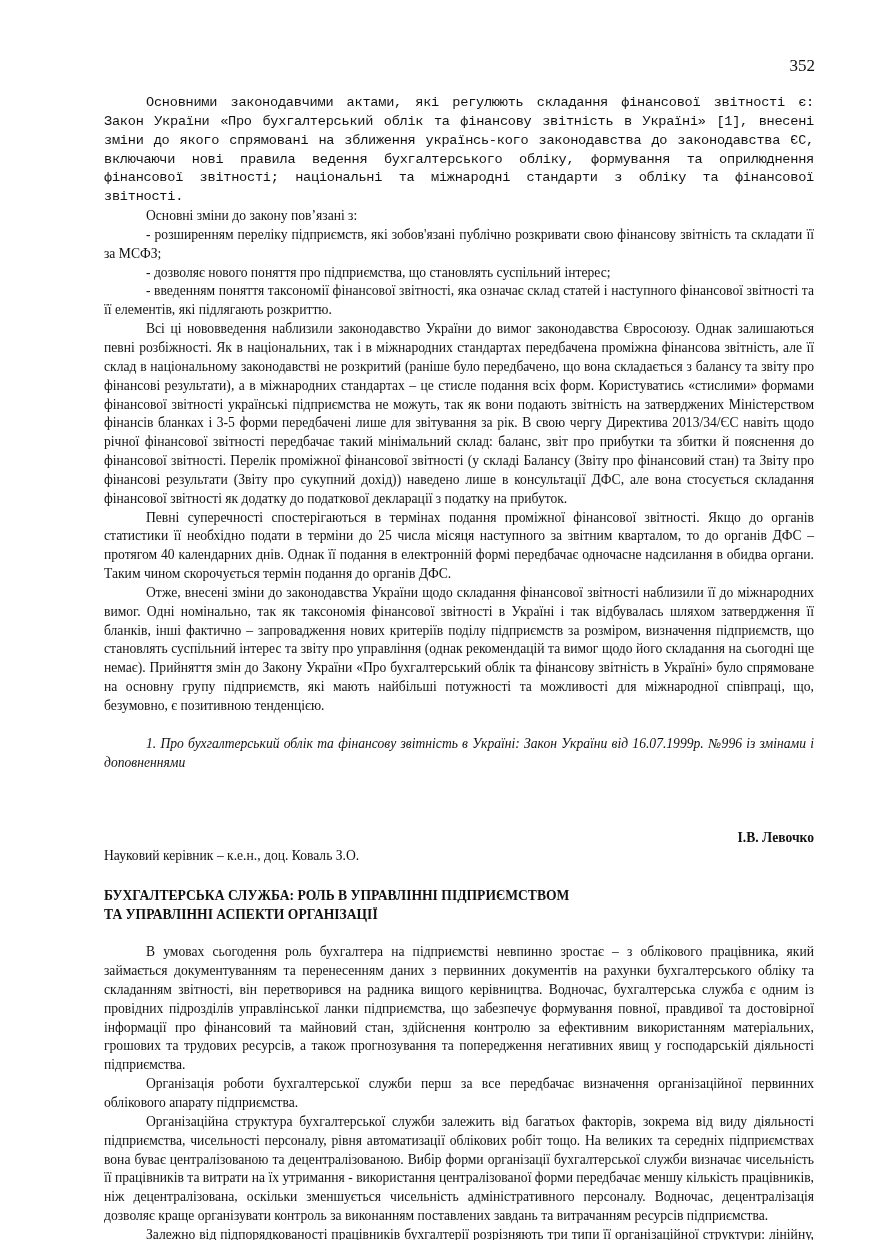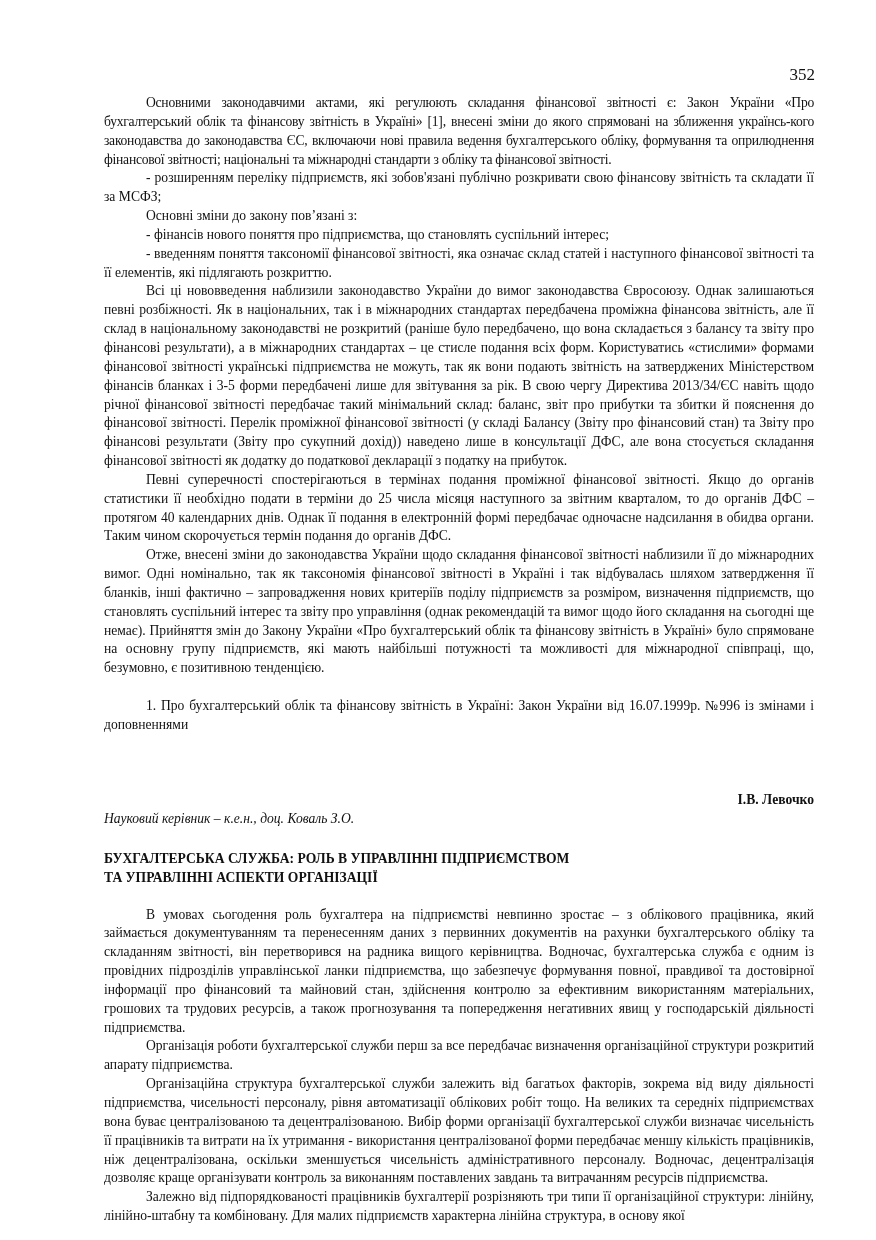--- a/index.html
+++ b/index.html
@@ -2,66 +2,66 @@
 <html><head>
 <meta charset="utf-8">
 <style>
   html, body { margin: 0; padding: 0; background: #ffffff; }
   body {
     width: 876px; height: 1240px; position: relative; overflow: hidden;
     font-family: "Liberation Serif", "DejaVu Serif", serif;
     color: #111111;
   }
   .page-number {
-    position: absolute; top: 65px; right: 61px;
+    position: absolute; top: 56px; right: 61px;
     font-size: 17px;
   }
   .content {
     position: absolute; left: 104px; top: 94px; width: 710px;
     font-size: 13.6px; line-height: 18.85px;
   }
   .content p { margin: 0; text-align: justify; }
   .indent { text-indent: 42px; }
-  .cond { letter-spacing: -0.25px; }
-  .ref { margin-top: 19px !important; }
+  .cond { letter-spacing: -0.25px; font-family: Liberation Mono, monospace; }
+  .ref { font-style: italic; margin-top: 19px !important; }
   .author-block { text-align: right; margin-top: 56px; }
   .author-name { font-weight: bold; text-align: right !important; }
-  .supervisor { font-style: italic; text-align: right; }
+  .supervisor { text-align: right; }
   .article-title {
     font-weight: bold; text-align: left; margin-top: 20px !important;
     margin-bottom: 19px !important; line-height: 19px;
   }
 </style>
 </head>
 <body>
 
 <div>
   <div class="page-number">352</div>
 
   <div class="content">
     <section>
       <p class="indent cond">Основними законодавчими актами, які регулюють складання фінансової звітності є: Закон України «Про бухгалтерський облік та фінансову звітність в Україні» [1], внесені зміни до якого спрямовані на зближення українсь-кого законодавства до законодавства ЄС, включаючи нові правила ведення бухгалтерського обліку, формування та оприлюднення фінансової звітності; національні та міжнародні стандарти з обліку та фінансової звітності.</p>
+      <p class="indent">Основні зміни до закону пов’язані з:</p>
       <p class="indent">- розширенням переліку підприємств, які зобов'язані публічно розкривати свою фінансову звітність та складати її за МСФЗ;</p>
-      <p class="indent">Основні зміни до закону пов’язані з:</p>
-      <p class="indent">- фінансів нового поняття про підприємства, що становлять суспільний інтерес;</p>
+      <p class="indent">- дозволяє нового поняття про підприємства, що становлять суспільний інтерес;</p>
       <p class="indent">- введенням поняття таксономії фінансової звітності, яка означає склад статей і наступного фінансової звітності та її елементів, які підлягають розкриттю.</p>
       <p class="indent">Всі ці нововведення наблизили законодавство України до вимог законодавства Євросоюзу. Однак залишаються певні розбіжності. Як в національних, так і в міжнародних стандартах передбачена проміжна фінансова звітність, але її склад в національному законодавстві не розкритий (раніше було передбачено, що вона складається з балансу та звіту про фінансові результати), а в міжнародних стандартах – це стисле подання всіх форм. Користуватись «стислими» формами фінансової звітності українські підприємства не можуть, так як вони подають звітність на затверджених Міністерством фінансів бланках і 3-5 форми передбачені лише для звітування за рік. В свою чергу Директива 2013/34/ЄС навіть щодо річної фінансової звітності передбачає такий мінімальний склад: баланс, звіт про прибутки та збитки й пояснення до фінансової звітності. Перелік проміжної фінансової звітності (у складі Балансу (Звіту про фінансовий стан) та Звіту про фінансові результати (Звіту про сукупний дохід)) наведено лише в консультації ДФС, але вона стосується складання фінансової звітності як додатку до податкової декларації з податку на прибуток.</p>
       <p class="indent">Певні суперечності спостерігаються в термінах подання проміжної фінансової звітності. Якщо до органів статистики її необхідно подати в терміни до 25 числа місяця наступного за звітним кварталом, то до органів ДФС – протягом 40 календарних днів. Однак її подання в електронній формі передбачає одночасне надсилання в обидва органи. Таким чином скорочується термін подання до органів ДФС.</p>
       <p class="indent">Отже, внесені зміни до законодавства України щодо складання фінансової звітності наблизили її до міжнародних вимог. Одні номінально, так як таксономія фінансової звітності в Україні і так відбувалась шляхом затвердження її бланків, інші фактично – запровадження нових критеріїв поділу підприємств за розміром, визначення підприємств, що становлять суспільний інтерес та звіту про управління (однак рекомендацій та вимог щодо його складання на сьогодні ще немає). Прийняття змін до Закону України «Про бухгалтерський облік та фінансову звітність в Україні» було спрямоване на основну групу підприємств, які мають найбільші потужності та можливості для міжнародної співпраці, що, безумовно, є позитивною тенденцією.</p>
       <p class="indent ref">1. Про бухгалтерський облік та фінансову звітність в Україні: Закон України від 16.07.1999р. №996 із змінами і доповненнями</p>
     </section>
 
     <section>
       <div class="author-block">
         <p class="author-name">І.В. Левочко</p>
         <p class="supervisor">Науковий керівник – к.е.н., доц. Коваль З.О.</p>
       </div>
       <p class="article-title">
         <span>БУХГАЛТЕРСЬКА СЛУЖБА: РОЛЬ В УПРАВЛІННІ ПІДПРИЄМСТВОМ</span><br>
         <span>ТА УПРАВЛІННІ АСПЕКТИ ОРГАНІЗАЦІЇ</span>
       </p>
       <p class="indent">В умовах сьогодення роль бухгалтера на підприємстві невпинно зростає – з облікового працівника, який займається документуванням та перенесенням даних з первинних документів на рахунки бухгалтерського обліку та складанням звітності, він перетворився на радника вищого керівництва. Водночас, бухгалтерська служба є одним із провідних підрозділів управлінської ланки підприємства, що забезпечує формування повної, правдивої та достовірної інформації про фінансовий та майновий стан, здійснення контролю за ефективним використанням матеріальних, грошових та трудових ресурсів, а також прогнозування та попередження негативних явищ у господарській діяльності підприємства.</p>
-      <p class="indent">Організація роботи бухгалтерської служби перш за все передбачає визначення організаційної структури розкритий апарату підприємства.</p>
+      <p class="indent">Організація роботи бухгалтерської служби перш за все передбачає визначення організаційної первинних облікового апарату підприємства.</p>
       <p class="indent">Організаційна структура бухгалтерської служби залежить від багатьох факторів, зокрема від виду діяльності підприємства, чисельності персоналу, рівня автоматизації облікових робіт тощо. На великих та середніх підприємствах вона буває централізованою та децентралізованою. Вибір форми організації бухгалтерської служби визначає чисельність її працівників та витрати на їх утримання - використання централізованої форми передбачає меншу кількість працівників, ніж децентралізована, оскільки зменшується чисельність адміністративного персоналу. Водночас, децентралізація дозволяє краще організувати контроль за виконанням поставлених завдань та витрачанням ресурсів підприємства.</p>
       <p class="indent">Залежно від підпорядкованості працівників бухгалтерії розрізняють три типи її організаційної структури: лінійну, лінійно-штабну та комбіновану. Для малих підприємств характерна лінійна структура, в основу якої</p>
     </section>
   </div>
 </div>
 
 </body></html>

